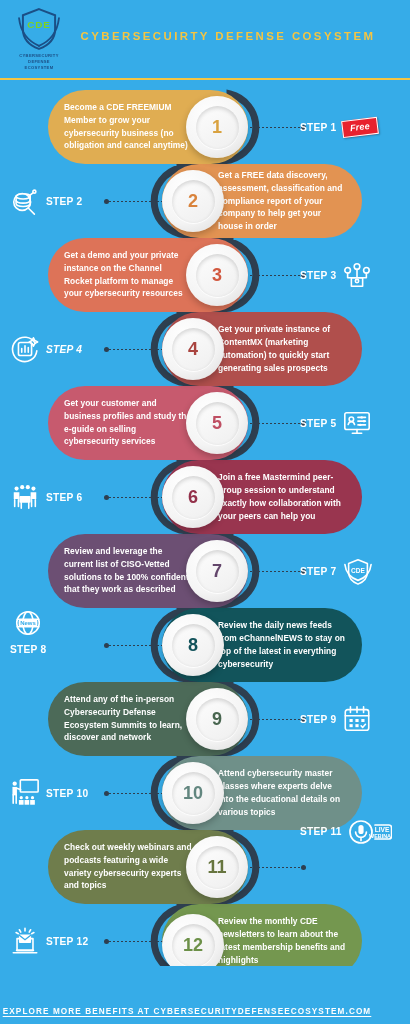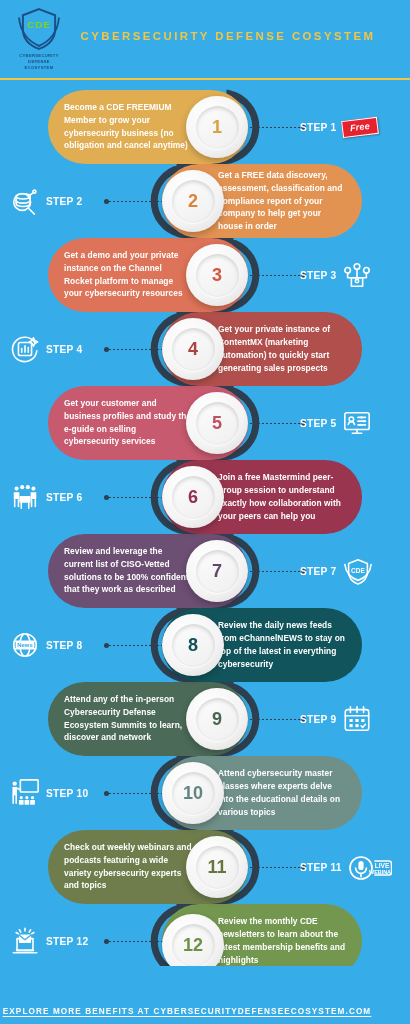--- a/index.html
+++ b/index.html
@@ -226,21 +226,21 @@
       </div>
       <div class="medal" style="top: 238px; left: 162px;">
         <div class="medal-inner">
           <div class="medal-num" style="color: rgb(169, 68, 63);">4</div>
         </div>
       </div>
       <div class="conn" style="top: 269px; left: 104px; width: 62px;">
         <span class="dot"></span>
         <span class="dash"></span>
       </div>
-      <div class="side on-left" style="top: 232px;">
+      <div class="side on-left" style="top: 232px; font-style: italic;">
         <span class="side-icon"><svg viewBox="0 0 32 32">
             <path d="M27 10a13 13 0 1 0 1.6 8" stroke="#ffffff" fill="none" stroke-width="1.7" stroke-linecap="round" stroke-linejoin="round"></path>
             <rect x="9" y="9" width="14" height="14" rx="2" stroke="#ffffff" fill="none" stroke-width="1.7" stroke-linecap="round" stroke-linejoin="round"></rect>
             <path d="M12.5 19.5v-4M16 19.5v-7M19.5 19.5v-5" stroke="#ffffff" fill="none" stroke-width="1.7" stroke-linecap="round" stroke-linejoin="round"></path>
             <path d="M25 4l1.5 3 3 1.5-3 1.5L25 13l-1.5-3-3-1.5 3-1.5z" stroke="#ffffff" fill="none" stroke-width="1.7" stroke-linecap="round" stroke-linejoin="round"></path>
           </svg></span>
         <span class="side-label">STEP 4</span>
       </div>
       <div class="pill left" style="top: 306px; background: rgb(199, 90, 110);">
         <div class="pill-text">Get your customer and business profiles and study the e-guide on selling cybersecurity services</div>
@@ -316,21 +316,21 @@
       </div>
       <div class="medal" style="top: 534px; left: 162px;">
         <div class="medal-inner">
           <div class="medal-num" style="color: rgb(17, 82, 90);">8</div>
         </div>
       </div>
       <div class="conn" style="top: 565px; left: 104px; width: 62px;">
         <span class="dot"></span>
         <span class="dash"></span>
       </div>
-      <div class="side on-left" style="top: 528px;">
+      <div class="side on-left" style="top: 528px; flex-direction: column;">
         <span class="side-icon"><svg viewBox="0 0 32 32">
             <circle cx="16" cy="16" r="12" stroke="#ffffff" fill="none" stroke-width="1.7" stroke-linecap="round" stroke-linejoin="round"></circle>
             <ellipse cx="16" cy="16" rx="5.5" ry="12" stroke="#ffffff" fill="none" stroke-width="1.7" stroke-linecap="round" stroke-linejoin="round"></ellipse>
             <path d="M4.4 12h23.2M4.4 20h23.2" stroke="#ffffff" fill="none" stroke-width="1.7" stroke-linecap="round" stroke-linejoin="round"></path>
             <rect x="6" y="12.6" width="20" height="7" rx="1.2" fill="#ffffff" stroke="none"></rect>
             <text x="16" y="18.3" text-anchor="middle" font-family="Liberation Sans, sans-serif" font-size="6.4" font-weight="bold" fill="#36ace8">News</text>
           </svg></span>
         <span class="side-label">STEP 8</span>
       </div>
       <div class="pill left" style="top: 602px; background: rgb(76, 106, 88);">
@@ -392,21 +392,21 @@
       </div>
       <div class="medal" style="top: 756px; left: 186px;">
         <div class="medal-inner">
           <div class="medal-num" style="color: rgb(103, 117, 63);">11</div>
         </div>
       </div>
       <div class="conn" style="top: 787px; left: 250px; width: 56px;">
         <span class="dash"></span>
         <span class="dot"></span>
       </div>
-      <div class="side on-right" style="top: 750px;">
+      <div class="side on-right" style="top: 714px;">
         <span class="side-label">STEP 11</span>
         <span class="side-icon" style="width: 44px; flex: 0 0 44px;"><svg viewBox="0 0 44 32">
             <circle cx="13" cy="16" r="11" stroke="#ffffff" fill="none" stroke-width="1.7" stroke-linecap="round" stroke-linejoin="round"></circle>
             <rect x="10.4" y="9" width="5.2" height="9" rx="2.6" fill="#ffffff"></rect>
             <path d="M7.6 16c0 3 2.4 5.4 5.4 5.4s5.4-2.4 5.4-5.4M13 21.4v3.2" stroke="#ffffff" fill="none" stroke-width="1.7" stroke-linecap="round" stroke-linejoin="round"></path>
             <path d="M27 9h14c1.6 0 2.6 1.3 2.6 3v8c0 1.7-1 3-2.6 3H27" stroke="#ffffff" fill="none" stroke-width="1.7" stroke-linecap="round" stroke-linejoin="round"></path>
             <text x="34" y="16" text-anchor="middle" font-family="Liberation Sans, sans-serif" font-size="6.6" font-weight="bold" fill="#ffffff">LIVE</text>
             <text x="34" y="22" text-anchor="middle" font-family="Liberation Sans, sans-serif" font-size="5.4" font-weight="bold" fill="#ffffff">WEBINAR</text>
           </svg></span>
       </div>

